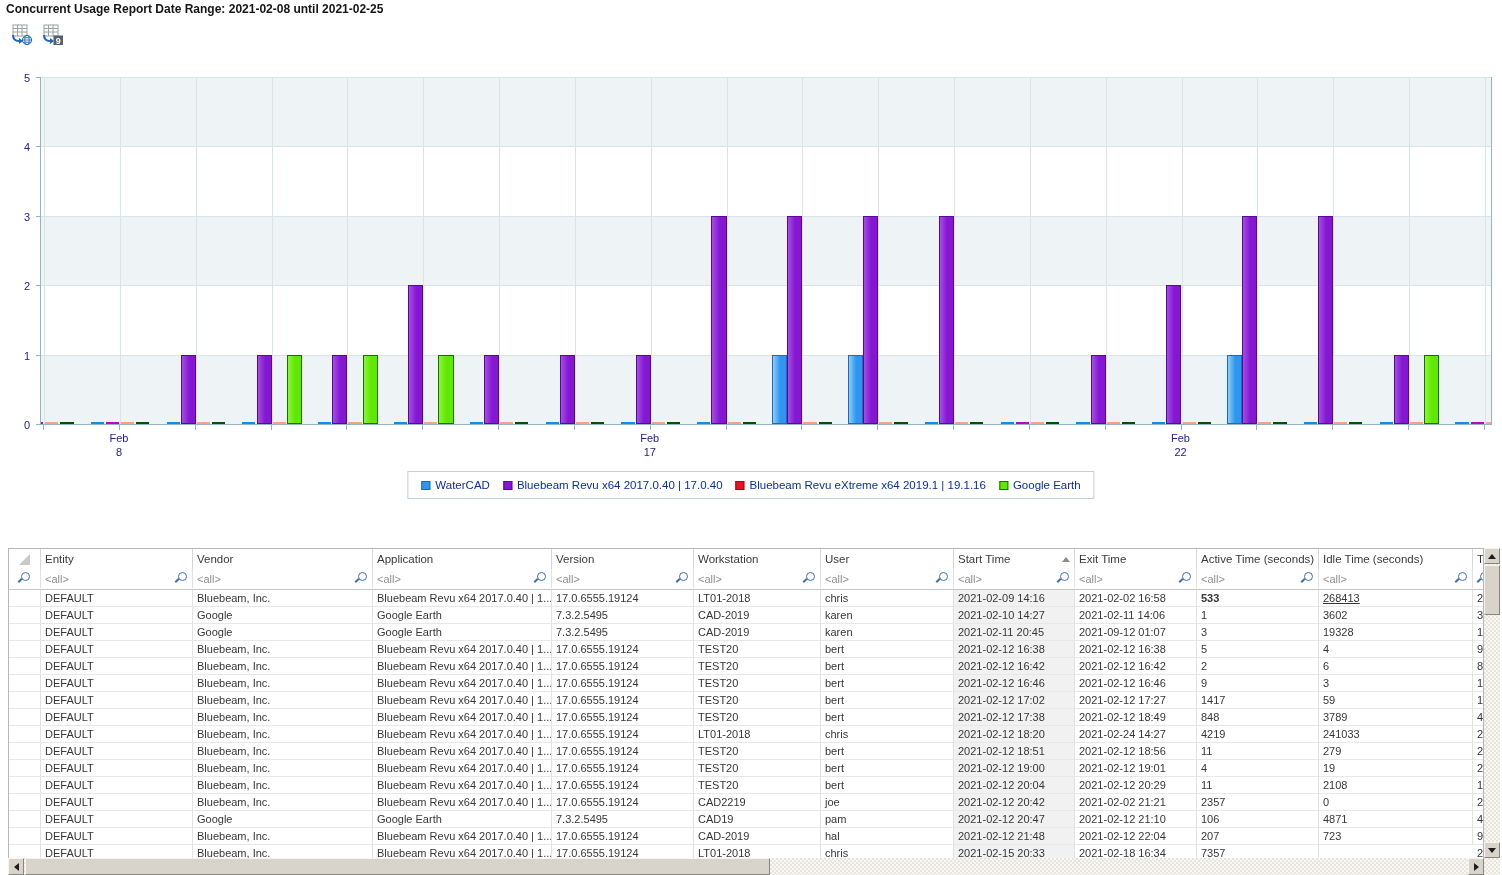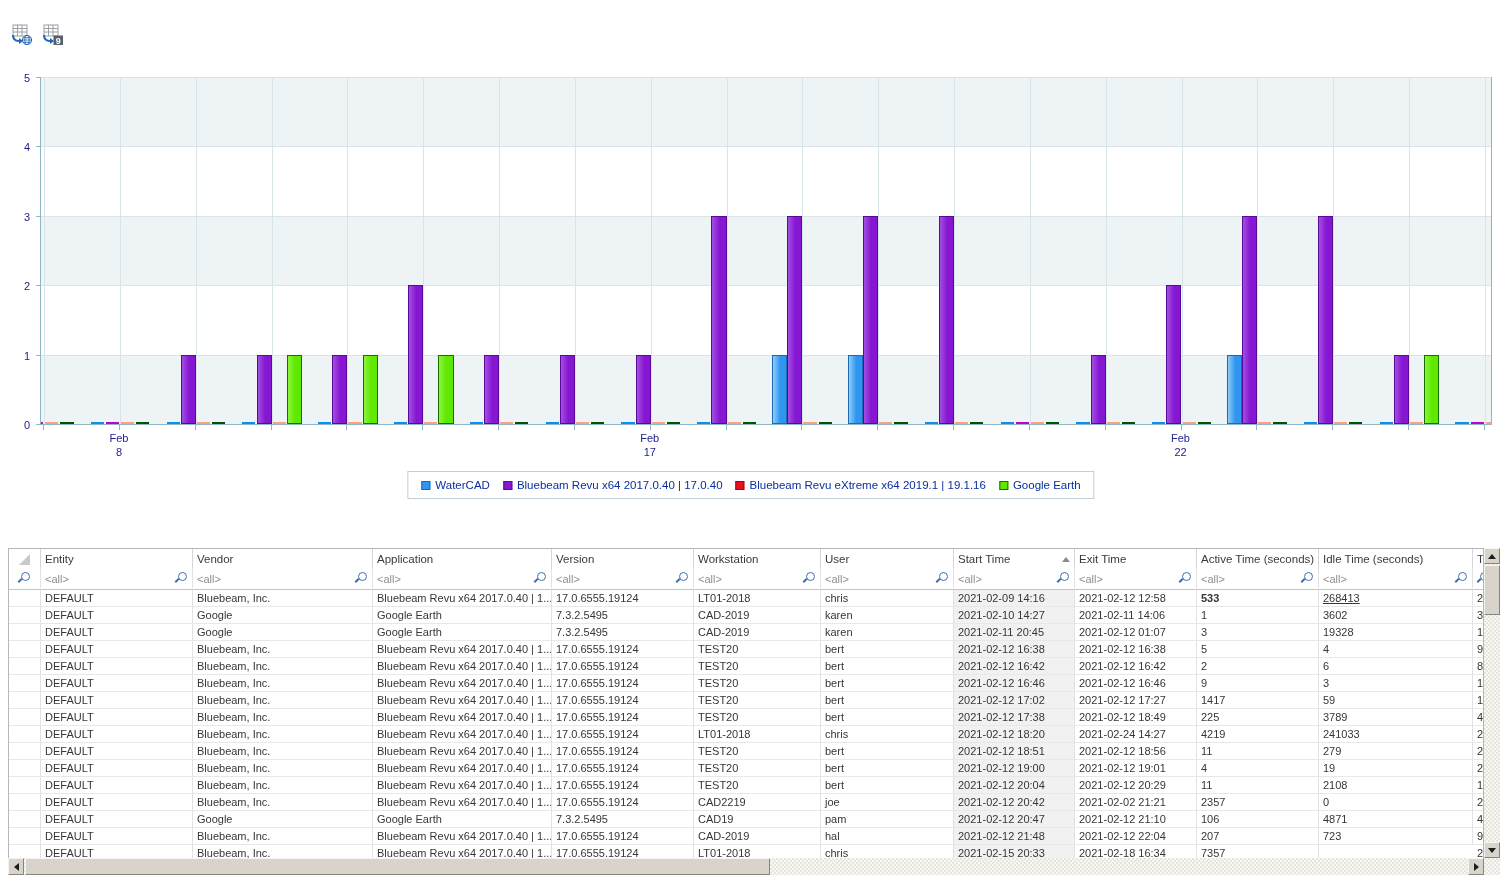--- a/index.html
+++ b/index.html
@@ -59,20 +59,21 @@
   .tri-up{width:0;height:0;border-left:4px solid transparent;border-right:4px solid transparent;border-bottom:5px solid #1c1c1c;}
   .tri-down{width:0;height:0;border-left:4px solid transparent;border-right:4px solid transparent;border-top:5px solid #1c1c1c;}
   .tri-left{width:0;height:0;border-top:4px solid transparent;border-bottom:4px solid transparent;border-right:5px solid #1c1c1c;}
   .tri-right{width:0;height:0;border-top:4px solid transparent;border-bottom:4px solid transparent;border-left:5px solid #1c1c1c;}
 </style>
 </head>
 <body>
 
 <div class="app">
 
+  <div class="report-title">Concurrent Usage Report Date Range: 2021-02-08 until 2021-02-25</div>
 
   <div class="toolbar">
     <div class="tool">
       <span>
         <svg width="24" height="24" viewBox="0 0 24 24">
           <rect x="3" y="3" width="14" height="11" fill="#fff" stroke="#9aa0a6"></rect>
           <line x1="3" y1="6.5" x2="17" y2="6.5" stroke="#9aa0a6"></line>
             <line x1="3" y1="10" x2="17" y2="10" stroke="#9aa0a6"></line>
           <line x1="7.5" y1="3" x2="7.5" y2="14" stroke="#9aa0a6"></line>
             <line x1="12" y1="3" x2="12" y2="14" stroke="#9aa0a6"></line>
@@ -380,21 +381,21 @@
       </div>
       <div class="trow drow">
         <div class="cell dcell" style="width: 32px; height: 17px;"></div>
         <div class="cell dcell" style="width: 152px; height: 17px;">DEFAULT</div>
         <div class="cell dcell" style="width: 180px; height: 17px;">Bluebeam, Inc.</div>
         <div class="cell dcell" style="width: 179px; height: 17px;">Bluebeam Revu x64 2017.0.40 | 1...</div>
         <div class="cell dcell" style="width: 142px; height: 17px;">17.0.6555.19124</div>
         <div class="cell dcell" style="width: 127px; height: 17px;">LT01-2018</div>
         <div class="cell dcell" style="width: 133px; height: 17px;">chris</div>
         <div class="cell dcell shaded" style="width: 121px; height: 17px;">2021-02-09 14:16</div>
-        <div class="cell dcell" style="width: 122px; height: 17px;">2021-02-12 12:58</div>
+        <div class="cell dcell" style="width: 122px; height: 17px;">2021-02-02 16:58</div>
         <div class="cell dcell" style="width: 122px; height: 17px; font-weight: bold;">533</div>
         <div class="cell dcell" style="width: 154px; height: 17px; text-decoration: underline;">268413</div>
         <div class="cell dcell" style="width: 12px; height: 17px;">2</div>
       </div>
       <div class="trow drow">
         <div class="cell dcell" style="width: 32px; height: 17px;"></div>
         <div class="cell dcell" style="width: 152px; height: 17px;">DEFAULT</div>
         <div class="cell dcell" style="width: 180px; height: 17px;">Google</div>
         <div class="cell dcell" style="width: 179px; height: 17px;">Google Earth</div>
         <div class="cell dcell" style="width: 142px; height: 17px;">7.3.2.5495</div>
@@ -408,21 +409,21 @@
       </div>
       <div class="trow drow">
         <div class="cell dcell" style="width: 32px; height: 17px;"></div>
         <div class="cell dcell" style="width: 152px; height: 17px;">DEFAULT</div>
         <div class="cell dcell" style="width: 180px; height: 17px;">Google</div>
         <div class="cell dcell" style="width: 179px; height: 17px;">Google Earth</div>
         <div class="cell dcell" style="width: 142px; height: 17px;">7.3.2.5495</div>
         <div class="cell dcell" style="width: 127px; height: 17px;">CAD-2019</div>
         <div class="cell dcell" style="width: 133px; height: 17px;">karen</div>
         <div class="cell dcell shaded" style="width: 121px; height: 17px;">2021-02-11 20:45</div>
-        <div class="cell dcell" style="width: 122px; height: 17px;">2021-02-12 01:07</div>
+        <div class="cell dcell" style="width: 122px; height: 17px;">2021-09-12 01:07</div>
         <div class="cell dcell" style="width: 122px; height: 17px;">3</div>
         <div class="cell dcell" style="width: 154px; height: 17px;">19328</div>
         <div class="cell dcell" style="width: 12px; height: 17px;">1</div>
       </div>
       <div class="trow drow">
         <div class="cell dcell" style="width: 32px; height: 17px;"></div>
         <div class="cell dcell" style="width: 152px; height: 17px;">DEFAULT</div>
         <div class="cell dcell" style="width: 180px; height: 17px;">Bluebeam, Inc.</div>
         <div class="cell dcell" style="width: 179px; height: 17px;">Bluebeam Revu x64 2017.0.40 | 1...</div>
         <div class="cell dcell" style="width: 142px; height: 17px;">17.0.6555.19124</div>
@@ -479,21 +480,21 @@
       <div class="trow drow">
         <div class="cell dcell" style="width: 32px; height: 17px;"></div>
         <div class="cell dcell" style="width: 152px; height: 17px;">DEFAULT</div>
         <div class="cell dcell" style="width: 180px; height: 17px;">Bluebeam, Inc.</div>
         <div class="cell dcell" style="width: 179px; height: 17px;">Bluebeam Revu x64 2017.0.40 | 1...</div>
         <div class="cell dcell" style="width: 142px; height: 17px;">17.0.6555.19124</div>
         <div class="cell dcell" style="width: 127px; height: 17px;">TEST20</div>
         <div class="cell dcell" style="width: 133px; height: 17px;">bert</div>
         <div class="cell dcell shaded" style="width: 121px; height: 17px;">2021-02-12 17:38</div>
         <div class="cell dcell" style="width: 122px; height: 17px;">2021-02-12 18:49</div>
-        <div class="cell dcell" style="width: 122px; height: 17px;">225</div>
+        <div class="cell dcell" style="width: 122px; height: 17px;">848</div>
         <div class="cell dcell" style="width: 154px; height: 17px;">3789</div>
         <div class="cell dcell" style="width: 12px; height: 17px;">4</div>
       </div>
       <div class="trow drow">
         <div class="cell dcell" style="width: 32px; height: 17px;"></div>
         <div class="cell dcell" style="width: 152px; height: 17px;">DEFAULT</div>
         <div class="cell dcell" style="width: 180px; height: 17px;">Bluebeam, Inc.</div>
         <div class="cell dcell" style="width: 179px; height: 17px;">Bluebeam Revu x64 2017.0.40 | 1...</div>
         <div class="cell dcell" style="width: 142px; height: 17px;">17.0.6555.19124</div>
         <div class="cell dcell" style="width: 127px; height: 17px;">LT01-2018</div>

